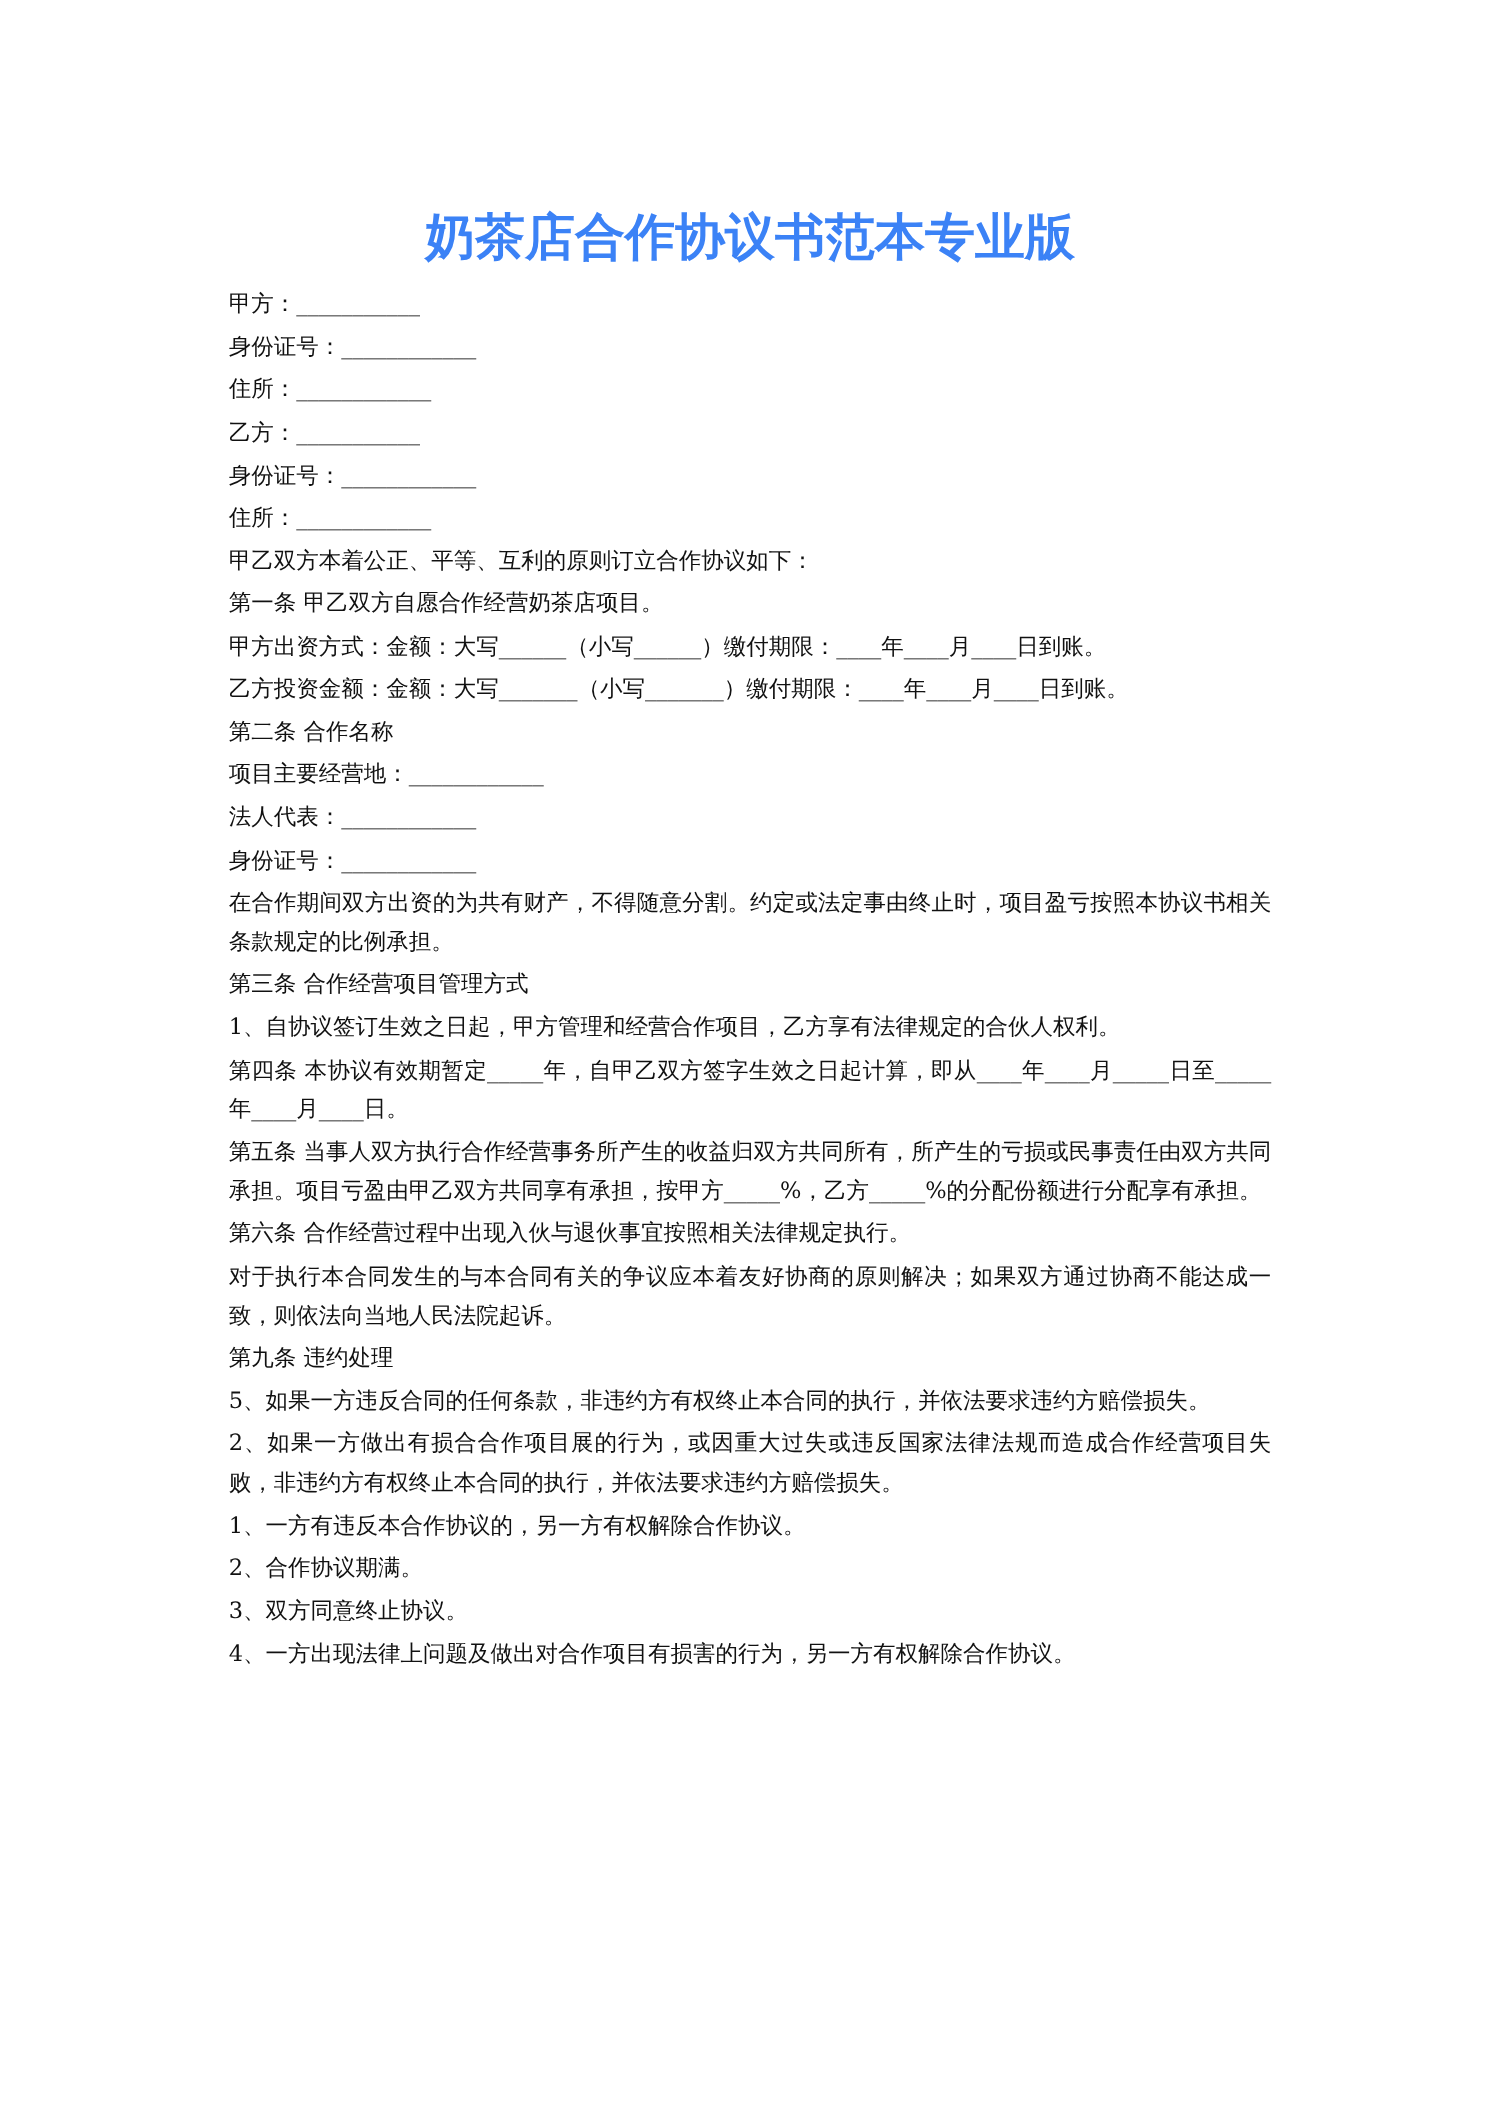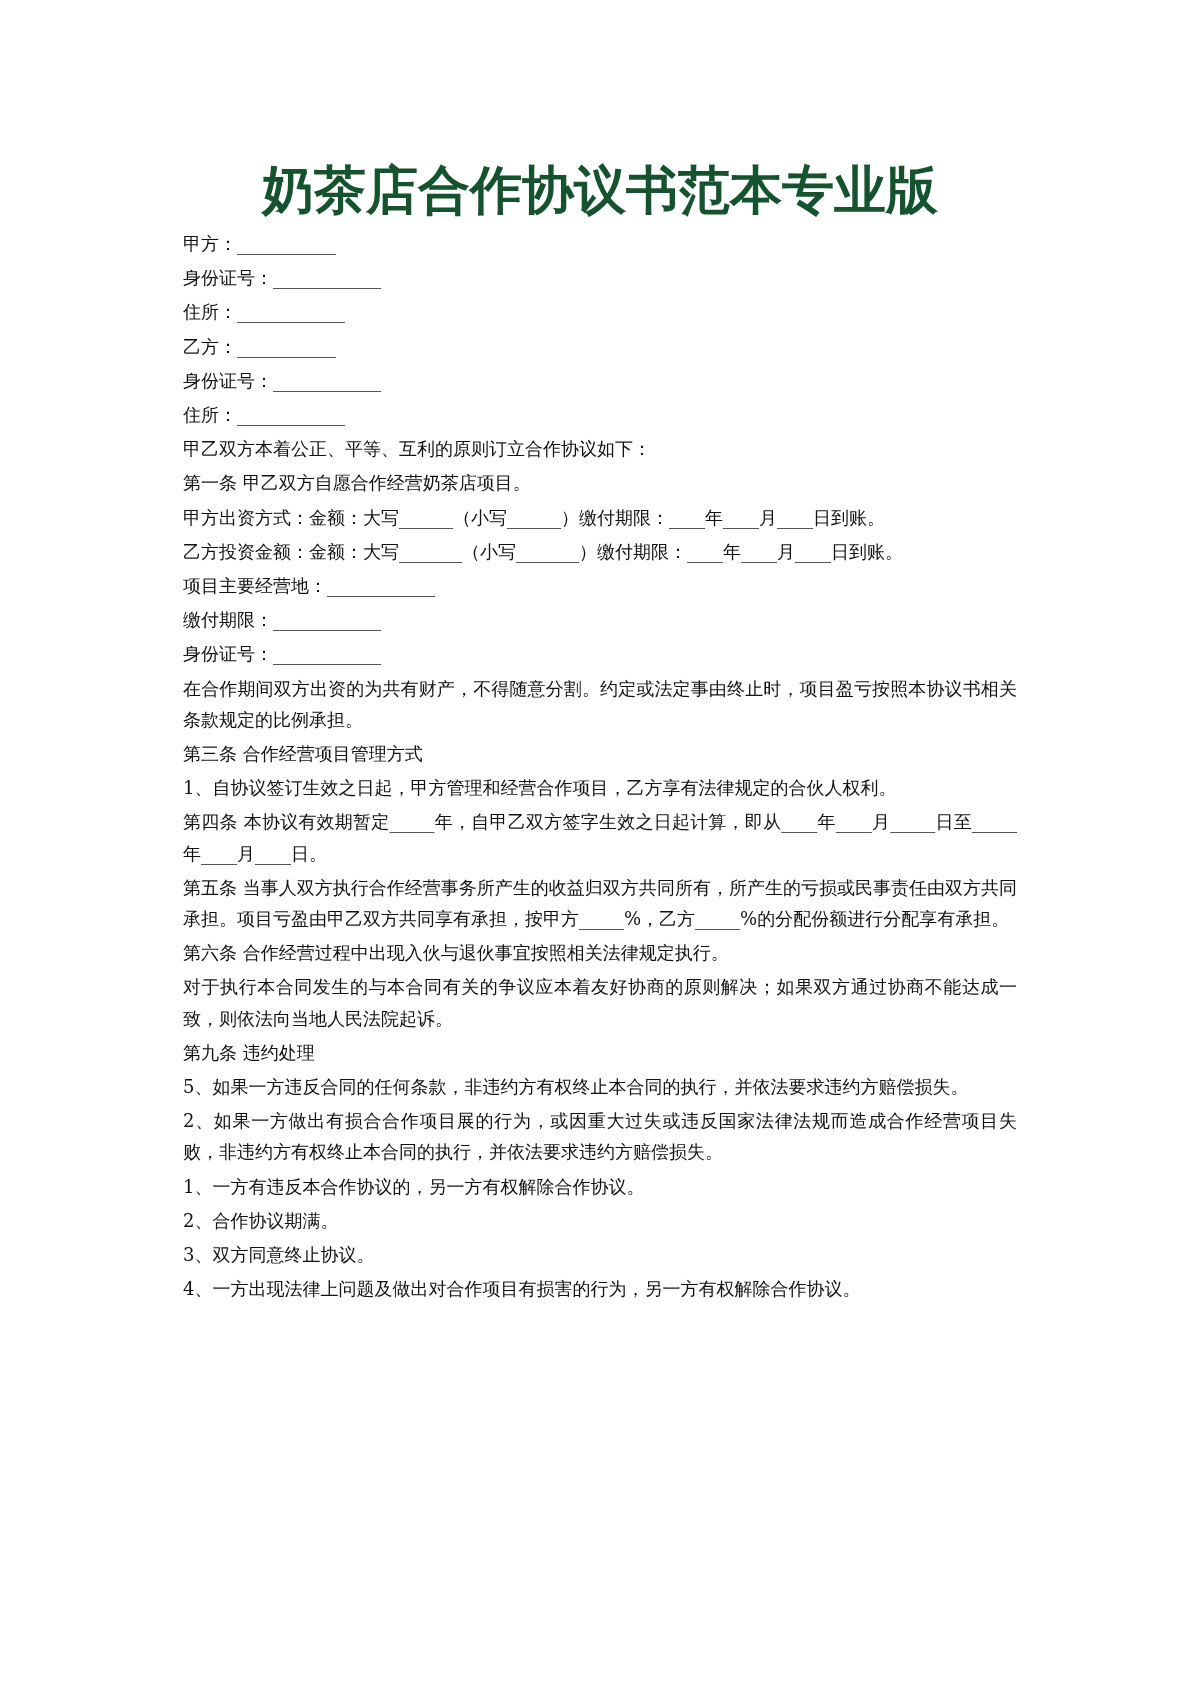--- a/index.html
+++ b/index.html
@@ -9,25 +9,25 @@
       left: 180px;
       top: 155px;
       width: 840px;
       color: #111111;
       font-family: "DejaVu Serif", "Liberation Serif", serif;
     }
     .title {
       text-align: center;
       font-family: "DejaVu Sans", "Liberation Sans", sans-serif;
       font-weight: bold;
-      font-size: 52px;
+      font-size: 40px;
       line-height: 70px;
       margin: 0 0 0 0;
       letter-spacing: 0px;
-      color: #14532d;
+      color: #3b82f6;
     }
     .line {
       font-size: 18px;
       line-height: 31.2px;
       white-space: pre-wrap;
       word-break: break-all;
       margin: 3px;
       text-align: justify;
     }
   </style>
@@ -40,22 +40,23 @@
     <p class="line">甲方：___________</p>
     <p class="line">身份证号：____________</p>
     <p class="line">住所：____________</p>
     <p class="line">乙方：___________</p>
     <p class="line">身份证号：____________</p>
     <p class="line">住所：____________</p>
     <p class="line">甲乙双方本着公正、平等、互利的原则订立合作协议如下：</p>
     <p class="line">第一条 甲乙双方自愿合作经营奶茶店项目。</p>
     <p class="line">甲方出资方式：金额：大写______（小写______）缴付期限：____年____月____日到账。</p>
     <p class="line">乙方投资金额：金额：大写_______（小写_______）缴付期限：____年____月____日到账。</p>
+    <p class="line">第二条 合作名称</p>
     <p class="line">项目主要经营地：____________</p>
-    <p class="line">缴付期限：____________</p>
+    <p class="line">法人代表：____________</p>
     <p class="line">身份证号：____________</p>
     <p class="line">在合作期间双方出资的为共有财产，不得随意分割。约定或法定事由终止时，项目盈亏按照本协议书相关条款规定的比例承担。</p>
     <p class="line">第三条 合作经营项目管理方式</p>
     <p class="line">1、自协议签订生效之日起，甲方管理和经营合作项目，乙方享有法律规定的合伙人权利。</p>
     <p class="line">第四条 本协议有效期暂定_____年，自甲乙双方签字生效之日起计算，即从____年____月_____日至_____年____月____日。</p>
     <p class="line">第五条 当事人双方执行合作经营事务所产生的收益归双方共同所有，所产生的亏损或民事责任由双方共同承担。项目亏盈由甲乙双方共同享有承担，按甲方_____%，乙方_____%的分配份额进行分配享有承担。</p>
     <p class="line">第六条 合作经营过程中出现入伙与退伙事宜按照相关法律规定执行。</p>
     <p class="line">对于执行本合同发生的与本合同有关的争议应本着友好协商的原则解决；如果双方通过协商不能达成一致，则依法向当地人民法院起诉。</p>
     <p class="line">第九条 违约处理</p>
     <p class="line">5、如果一方违反合同的任何条款，非违约方有权终止本合同的执行，并依法要求违约方赔偿损失。</p>

